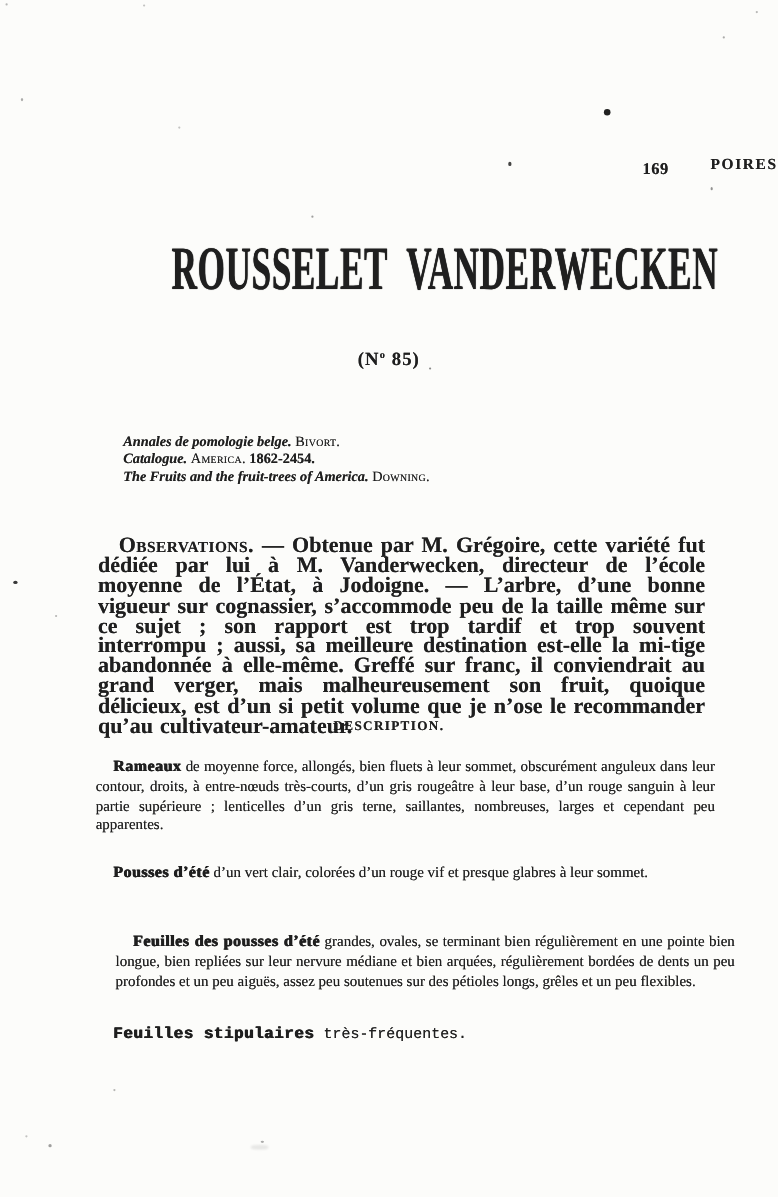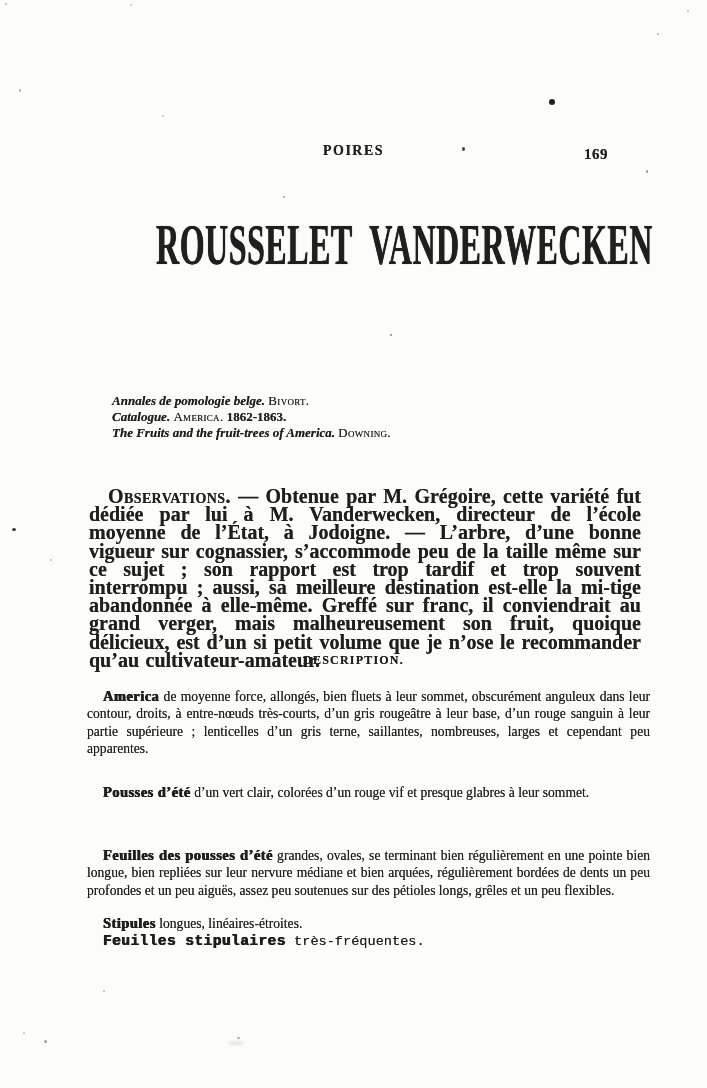--- a/index.html
+++ b/index.html
@@ -12,21 +12,21 @@
   .page {
     position: relative;
     width: 707px; height: 1088px;
     background: #fcfcfa;
     overflow: hidden;
   }
   .ink { text-shadow: 0 0 0.5px rgba(25,25,25,0.75); }
 
   .running-title {
     position: absolute; top: 143px; left: 0; right: 0;
-    text-align: center;
+    text-align: right;
     font-size: 14px; font-weight: 700; letter-spacing: 1.5px;
   }
   .page-number {
     position: absolute; top: 146px; left: 584px;
     font-size: 15px; font-weight: 700; letter-spacing: 0.5px;
   }
   .main-title {
     position: absolute; top: 217px; left: 0; right: 0;
     text-align: center;
     font-size: 56px; line-height: 1; font-weight: 700;
@@ -72,21 +72,21 @@
   .desc-para {
     position: absolute; left: 87px; width: 563px;
     font-size: 13.6px; line-height: 17.3px;
     text-align: justify;
     text-indent: 16px;
     margin: 0;
   }
   .desc-para.p1 { top: 688px; }
   .desc-para.p2 { top: 760px; }
   .desc-para.p3 { top: 784px; }
-  .desc-para.p4 { top: 847px; }
+  .desc-para.p4 { top: 847px; margin-left: 18px; }
   .desc-para.p5 { top: 915px; }
   .desc-para.p6 { top: 933px; font-family: Liberation Mono, monospace; }
   .term {
     font-weight: 700; font-size: 1.06em; letter-spacing: 0.5px;
     text-shadow: 0.5px 0 0 currentColor, -0.3px 0 0 currentColor;
   }
 
   .speck {
     position: absolute; background: #151515; border-radius: 50%;
   }
@@ -94,39 +94,39 @@
 </head>
 <body>
 
 <div class="page">
 
   <div class="running-title ink">POIRES</div>
   <div class="page-number ink">169</div>
 
   <h1 class="main-title" style="margin:0;">ROUSSELET VANDERWECKEN</h1>
 
+  <div class="variety-number ink"><span>(N</span><sup>o</sup><span> 85)</span></div>
 
   <div class="references ink">
     <div><span class="ref-title">Annales de pomologie belge.</span> <span class="ref-author">Bivort.</span> <span class="ref-year"></span></div>
-    <div><span class="ref-title">Catalogue.</span> <span class="ref-author">America.</span> <span class="ref-year">1862-1863.</span></div>
+    <div><span class="ref-title">Catalogue.</span> <span class="ref-author">America.</span> <span class="ref-year">1862-2454.</span></div>
     <div><span class="ref-title">The Fruits and the fruit-trees of America.</span> <span class="ref-author">Downing.</span> <span class="ref-year"></span></div>
   </div>
 
   <p class="observations ink"><span class="smallcaps-lead">Observations.</span> <span>—</span> <span>Obtenue par M. Grégoire, cette variété fut dédiée par lui à M. Vanderwecken, directeur de l’école moyenne de l’État, à Jodoigne. — L’arbre, d’une bonne vigueur sur cognassier, s’accommode peu de la taille même sur ce sujet ; son rapport est trop tardif et trop souvent interrompu ; aussi, sa meilleure destination est-elle la mi-tige abandonnée à elle-même. Greffé sur franc, il conviendrait au grand verger, mais malheureusement son fruit, quoique délicieux, est d’un si petit volume que je n’ose le recommander qu’au cultivateur-amateur.</span></p>
 
   <div class="description-heading ink">DESCRIPTION.</div>
 
-  <p class="desc-para ink p1"><span class="term">America</span> <span>de moyenne force, allongés, bien fluets à leur sommet, obscurément anguleux dans leur contour, droits, à entre-nœuds très-courts, d’un gris rougeâtre à leur base, d’un rouge sanguin à leur partie supérieure ; lenticelles d’un gris terne, saillantes, nombreuses, larges et cependant peu apparentes.</span></p>
+  <p class="desc-para ink p1"><span class="term">Rameaux</span> <span>de moyenne force, allongés, bien fluets à leur sommet, obscurément anguleux dans leur contour, droits, à entre-nœuds très-courts, d’un gris rougeâtre à leur base, d’un rouge sanguin à leur partie supérieure ; lenticelles d’un gris terne, saillantes, nombreuses, larges et cependant peu apparentes.</span></p>
 
 
   <p class="desc-para ink p3"><span class="term">Pousses d’été</span> <span>d’un vert clair, colorées d’un rouge vif et presque glabres à leur sommet.</span></p>
 
   <p class="desc-para ink p4"><span class="term">Feuilles des pousses d’été</span> <span>grandes, ovales, se terminant bien régulièrement en une pointe bien longue, bien repliées sur leur nervure médiane et bien arquées, régulièrement bordées de dents un peu profondes et un peu aiguës, assez peu soutenues sur des pétioles longs, grêles et un peu flexibles.</span></p>
 
-  <p class="desc-para ink p5"><span class="term">Stipules</span> <span>longues, linéaires-étroites.</span></p>
 
   <p class="desc-para ink p6"><span class="term">Feuilles stipulaires</span> <span>très-fréquentes.</span></p>
 
   <div class="speck" style="left:549px;top:99px;width:6px;height:6px;opacity:.95;"></div>
   <div class="speck" style="left:462px;top:147px;width:3px;height:4px;opacity:.8;"></div>
   <div class="speck" style="left:12px;top:528px;width:4px;height:3px;opacity:.85;"></div>
   <div class="speck" style="left:390px;top:334px;width:2px;height:2px;opacity:.5;"></div>
   <div class="speck" style="left:283px;top:196px;width:2px;height:2px;opacity:.4;"></div>
   <div class="speck" style="left:646px;top:170px;width:2px;height:3px;opacity:.45;"></div>
   <div class="speck" style="left:50px;top:559px;width:2px;height:2px;opacity:.3;"></div>

